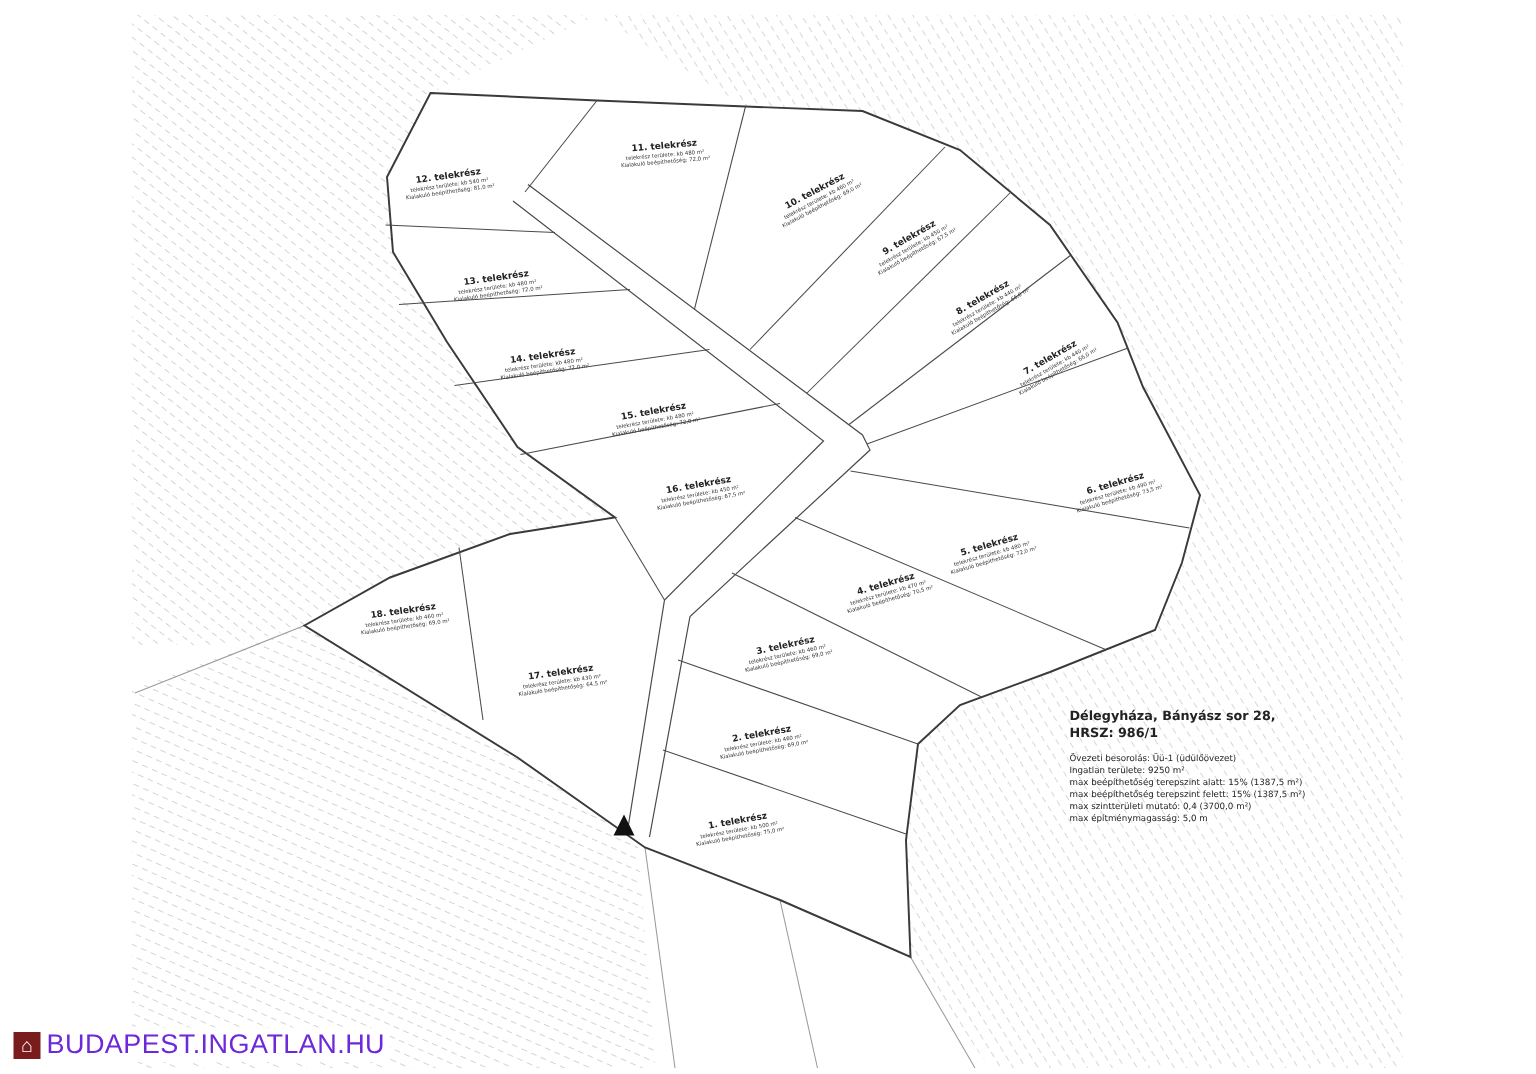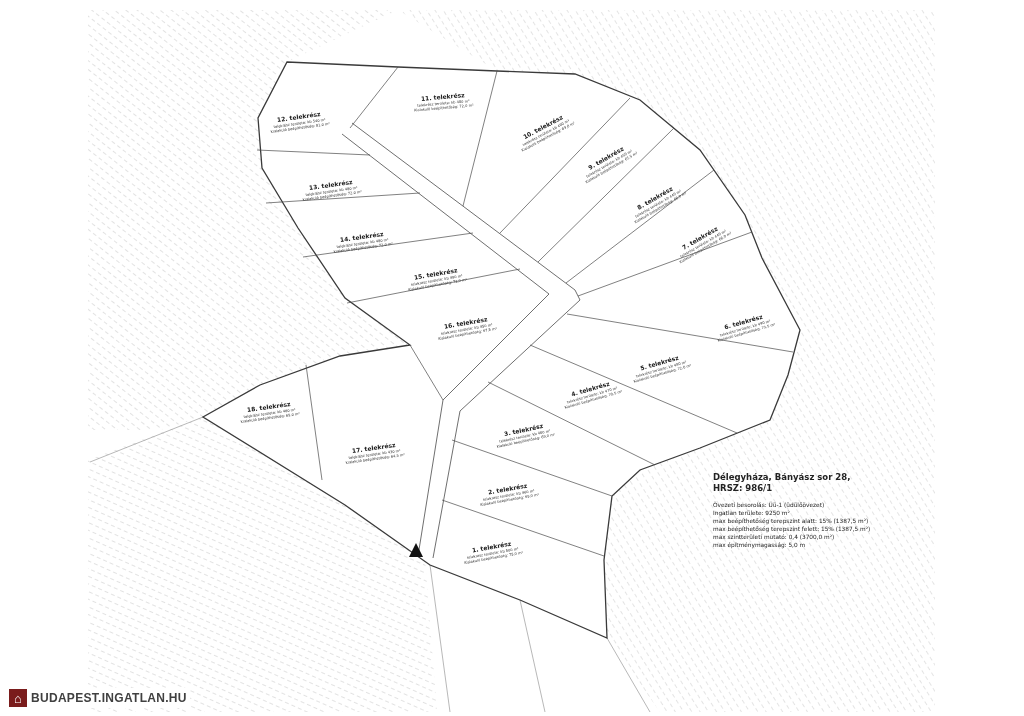--- a/index.html
+++ b/index.html
@@ -8,21 +8,21 @@
   .stage svg{position:absolute;left:0;top:0;}
   svg text{font-family:"DejaVu Sans",sans-serif;fill:#222;}
   .pt{font-size:6px;font-weight:bold;text-anchor:middle;}
   .pl{font-size:3.6px;text-anchor:middle;fill:#333;}
   .it{font-size:8.5px;font-weight:bold;}
   .il{font-size:5.8px;fill:#1d1d1d;}
   .watermark{position:absolute;left:8px;bottom:8px;display:flex;align-items:center;gap:4px;
              background:#ffffff;padding:1px 3px 1px 1px;}
   .wm-icon{width:18px;height:18px;background:#7a1c1c;color:#fff;display:flex;align-items:center;
            justify-content:center;font-size:13px;line-height:1;}
-  .wm-text{color:#404040;font-weight:bold;font-size:12px;letter-spacing:.3px;}
+  .wm-text{color:#6d28d9;font-weight:normal;font-size:18px;letter-spacing:.3px;}
 </style>
 </head>
 <body>
 
 <div class="stage">
   <svg width="1024" height="716" viewBox="0 0 1024 716">
     <defs>
       <pattern id="h1" width="7" height="7" patternUnits="userSpaceOnUse" patternTransform="rotate(38)">
         <line x1="0" y1="0" x2="7" y2="0" stroke="#b8b8b8" stroke-width="0.8" stroke-dasharray="4 4"></line>
       </pattern>

